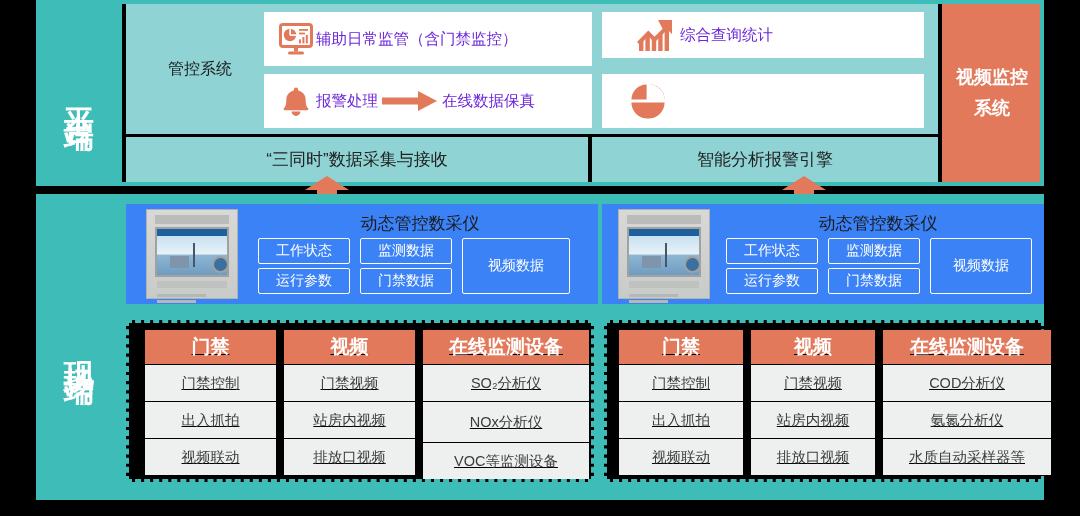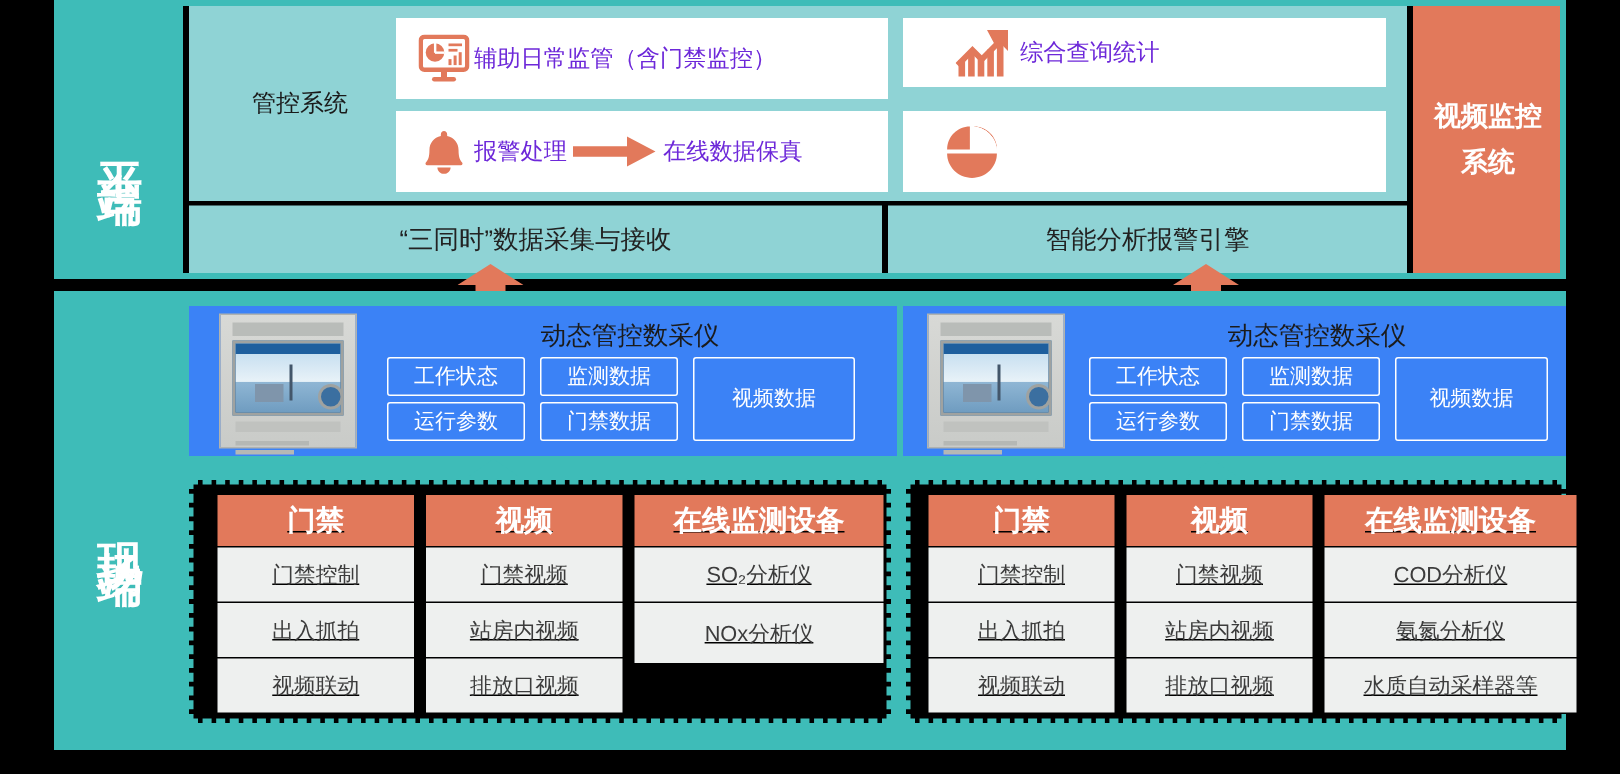--- a/index.html
+++ b/index.html
@@ -250,20 +250,21 @@
     <div class="abs tcol" style="left:155px;top:7px;width:131px;">
       <div class="thead" style="height:34px;">视频</div>
       <div class="tcell" style="height:36px;">门禁视频</div>
       <div class="tcell" style="height:36px;">站房内视频</div>
       <div class="tcell" style="height:36px;">排放口视频</div>
     </div>
     <div class="abs tcol" style="left:294px;top:7px;width:166px;">
       <div class="thead" style="height:34px;">在线监测设备</div>
       <div class="tcell" style="height:36px;">SO₂分析仪</div>
       <div class="tcell" style="height:40px;">NOx分析仪</div>
+      <div class="tcell" style="height:36px;">VOC等监测设备</div>
     </div>
   </div>
 
   <div class="abs dashed" style="left:604px;top:320px;width:440px;height:162px;background:#000;">
     <div class="abs tcol" style="left:12px;top:7px;width:124px;">
       <div class="thead" style="height:34px;">门禁</div>
       <div class="tcell" style="height:36px;">门禁控制</div>
       <div class="tcell" style="height:36px;">出入抓拍</div>
       <div class="tcell" style="height:36px;">视频联动</div>
     </div>

